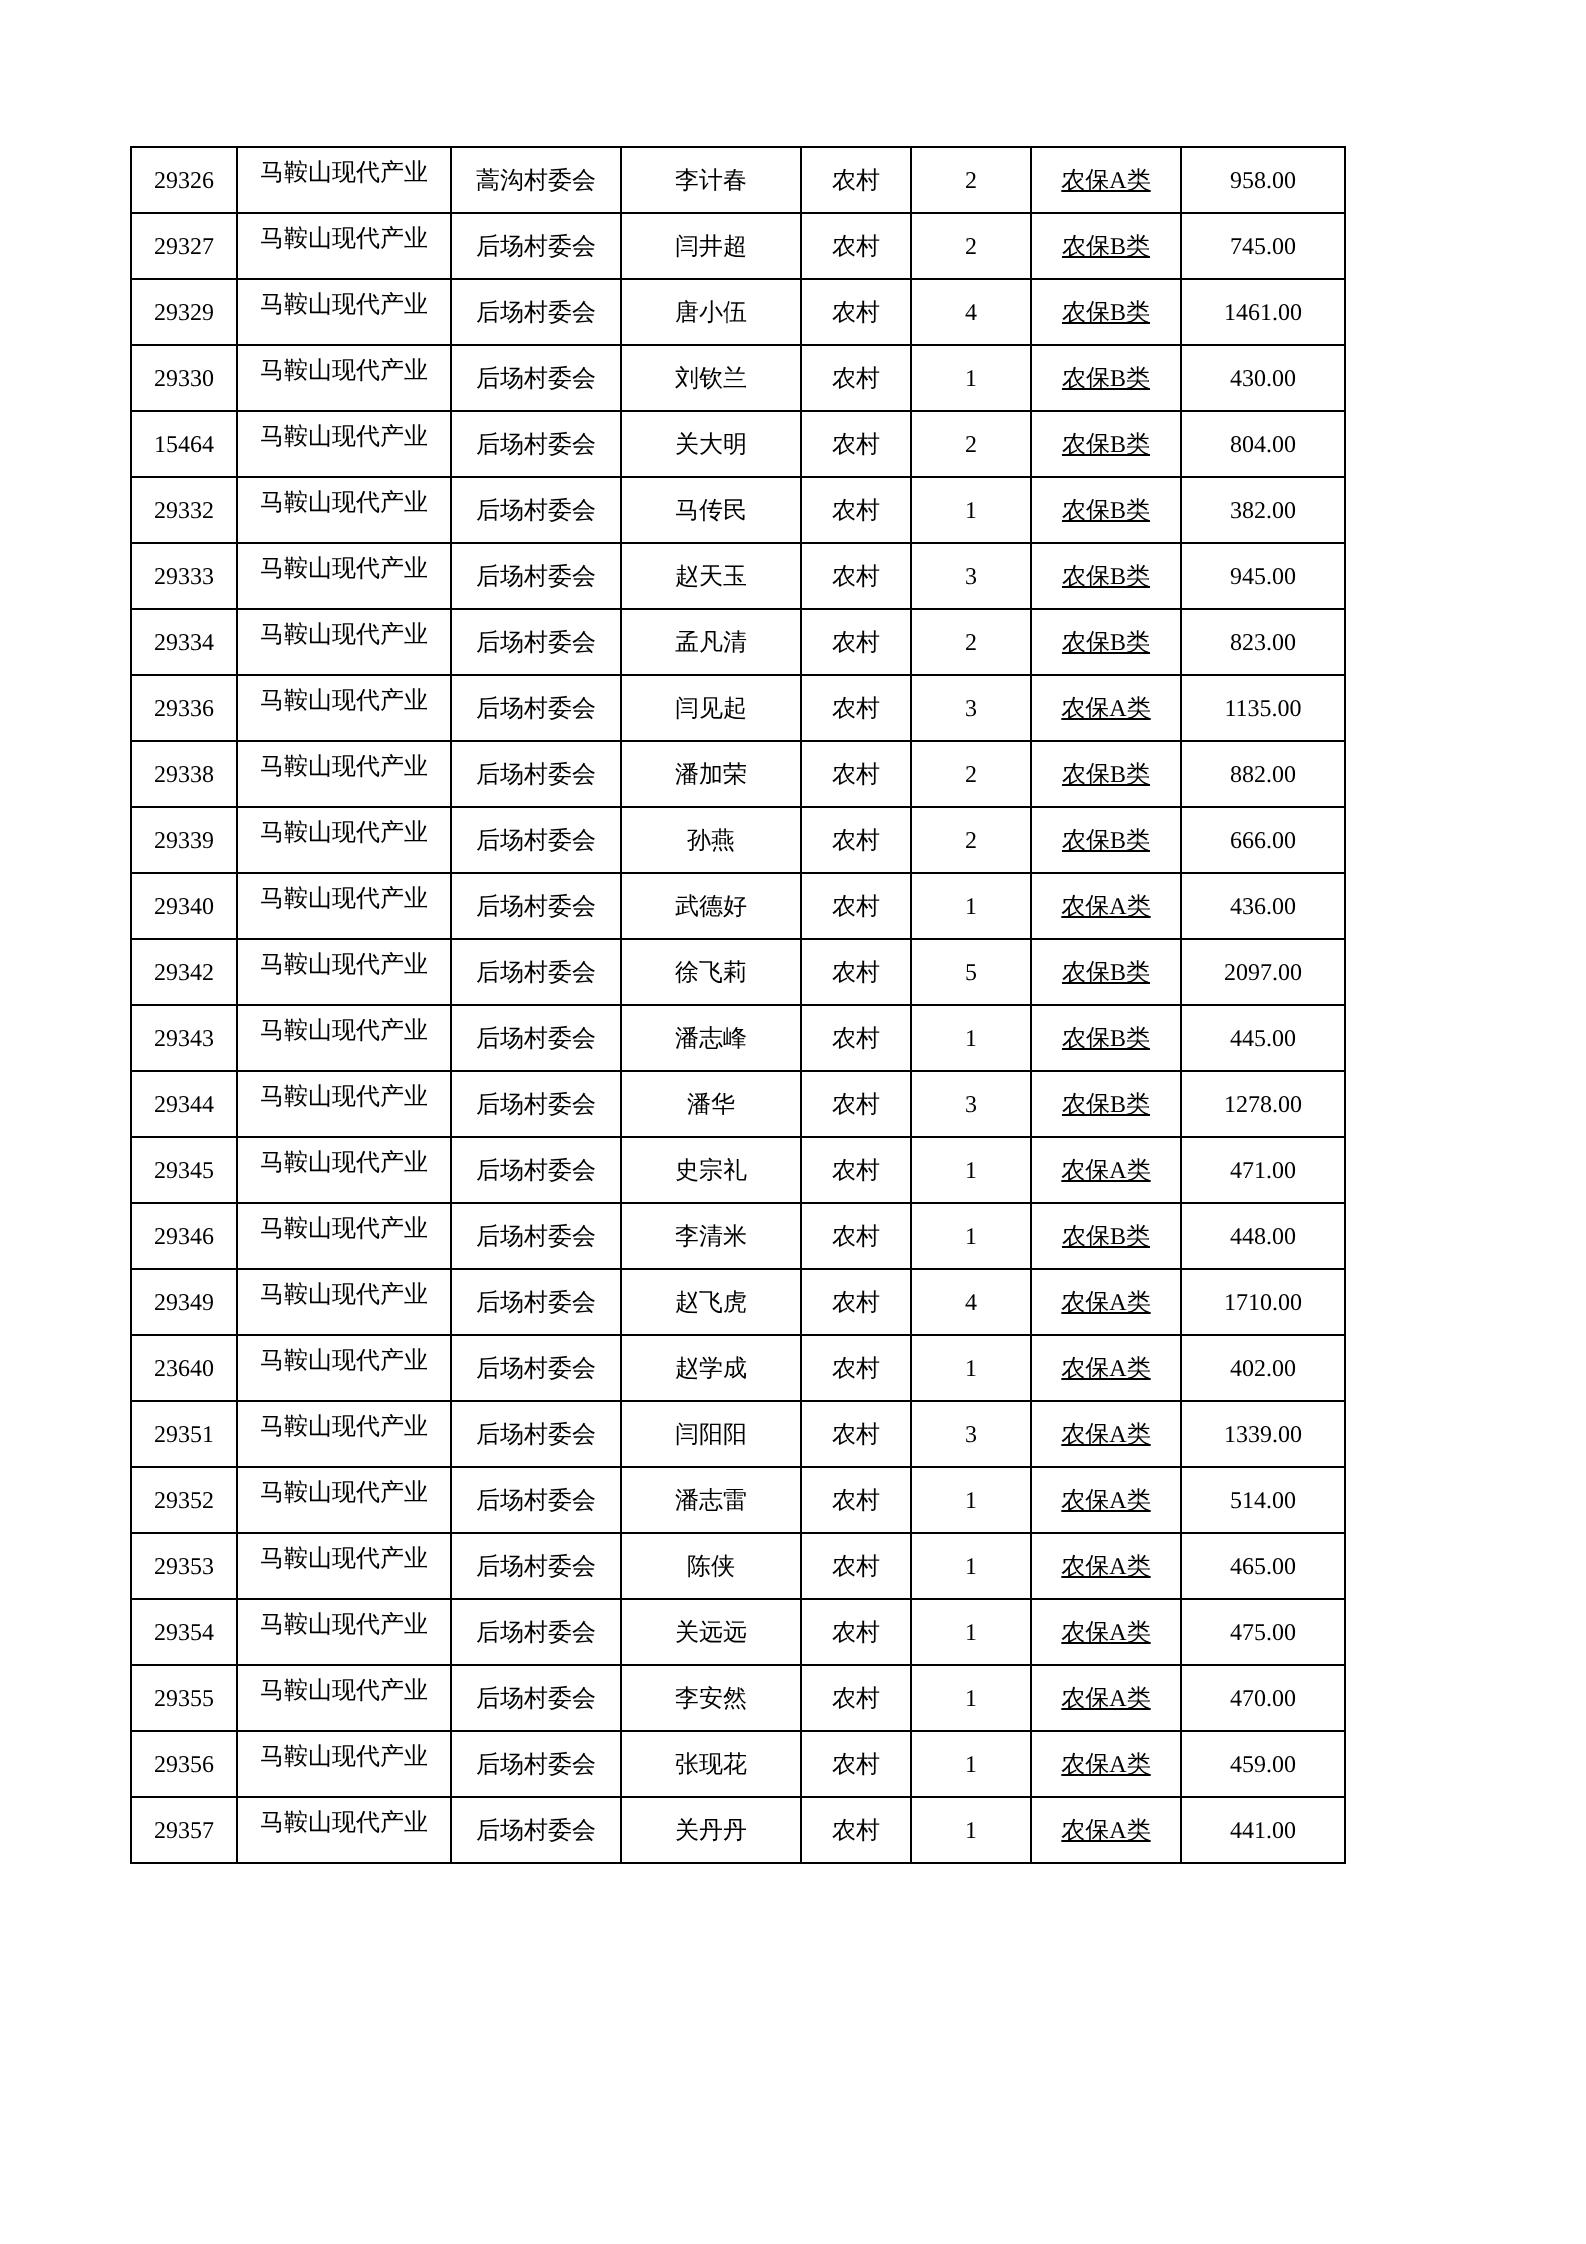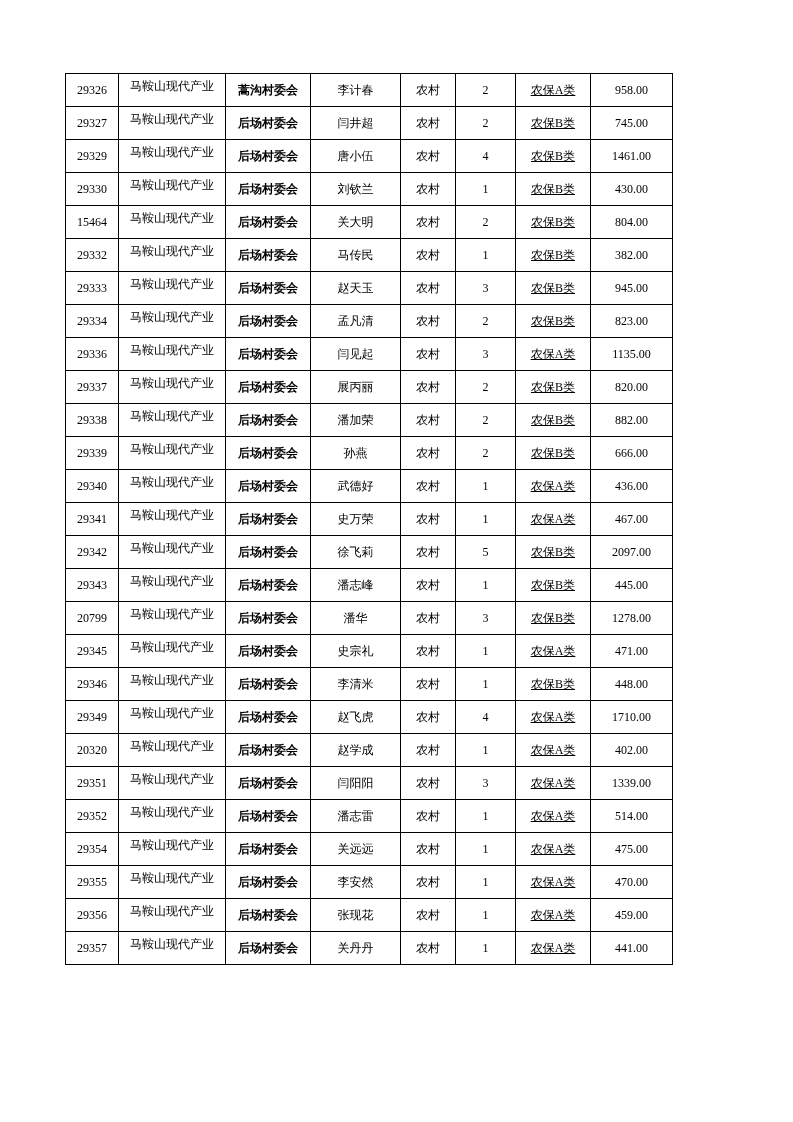--- a/index.html
+++ b/index.html
@@ -30,21 +30,21 @@
     font-size: 12px;
     line-height: 24px;
     text-align: center;
     vertical-align: middle;
     padding: 0;
     overflow: hidden;
     white-space: nowrap;
   }
   .col-id       { width: 52px; }
   .col-org      { width: 106px; }
-  .col-village  { width: 84px; font-weight: bold; }
+  .col-village  { width: 84px; }
   .col-name     { width: 89px; }
   .col-residence{ width: 54px; }
   .col-count    { width: 59px; }
   .col-type     { width: 74px; text-decoration: underline; }
   .col-amount   { width: 81px; text-align: right; padding-right: 9px; }
   td.col-org .cell-text {
     display: inline-block;
     max-width: 104px;
     overflow: hidden;
     white-space: nowrap;
@@ -141,30 +141,20 @@
           <td class="col-id"><span class="cell-text">29336</span></td>
           <td class="col-org"><span class="cell-text">马鞍山现代产业</span></td>
           <td class="col-village"><span class="cell-text">后场村委会</span></td>
           <td class="col-name"><span class="cell-text">闫见起</span></td>
           <td class="col-residence"><span class="cell-text">农村</span></td>
           <td class="col-count"><span class="cell-text">3</span></td>
           <td class="col-type"><span class="cell-text">农保A类</span></td>
           <td class="col-amount"><span class="cell-text">1135.00</span></td>
         </tr>
         <tr>
-          <td class="col-id"><span class="cell-text">29337</span></td>
-          <td class="col-org"><span class="cell-text">马鞍山现代产业</span></td>
-          <td class="col-village"><span class="cell-text">后场村委会</span></td>
-          <td class="col-name"><span class="cell-text">展丙丽</span></td>
-          <td class="col-residence"><span class="cell-text">农村</span></td>
-          <td class="col-count"><span class="cell-text">2</span></td>
-          <td class="col-type"><span class="cell-text">农保B类</span></td>
-          <td class="col-amount"><span class="cell-text">820.00</span></td>
-        </tr>
-        <tr>
           <td class="col-id"><span class="cell-text">29338</span></td>
           <td class="col-org"><span class="cell-text">马鞍山现代产业</span></td>
           <td class="col-village"><span class="cell-text">后场村委会</span></td>
           <td class="col-name"><span class="cell-text">潘加荣</span></td>
           <td class="col-residence"><span class="cell-text">农村</span></td>
           <td class="col-count"><span class="cell-text">2</span></td>
           <td class="col-type"><span class="cell-text">农保B类</span></td>
           <td class="col-amount"><span class="cell-text">882.00</span></td>
         </tr>
         <tr>
@@ -181,51 +171,41 @@
           <td class="col-id"><span class="cell-text">29340</span></td>
           <td class="col-org"><span class="cell-text">马鞍山现代产业</span></td>
           <td class="col-village"><span class="cell-text">后场村委会</span></td>
           <td class="col-name"><span class="cell-text">武德好</span></td>
           <td class="col-residence"><span class="cell-text">农村</span></td>
           <td class="col-count"><span class="cell-text">1</span></td>
           <td class="col-type"><span class="cell-text">农保A类</span></td>
           <td class="col-amount"><span class="cell-text">436.00</span></td>
         </tr>
         <tr>
-          <td class="col-id"><span class="cell-text">29341</span></td>
-          <td class="col-org"><span class="cell-text">马鞍山现代产业</span></td>
-          <td class="col-village"><span class="cell-text">后场村委会</span></td>
-          <td class="col-name"><span class="cell-text">史万荣</span></td>
-          <td class="col-residence"><span class="cell-text">农村</span></td>
-          <td class="col-count"><span class="cell-text">1</span></td>
-          <td class="col-type"><span class="cell-text">农保A类</span></td>
-          <td class="col-amount"><span class="cell-text">467.00</span></td>
-        </tr>
-        <tr>
           <td class="col-id"><span class="cell-text">29342</span></td>
           <td class="col-org"><span class="cell-text">马鞍山现代产业</span></td>
           <td class="col-village"><span class="cell-text">后场村委会</span></td>
           <td class="col-name"><span class="cell-text">徐飞莉</span></td>
           <td class="col-residence"><span class="cell-text">农村</span></td>
           <td class="col-count"><span class="cell-text">5</span></td>
           <td class="col-type"><span class="cell-text">农保B类</span></td>
           <td class="col-amount"><span class="cell-text">2097.00</span></td>
         </tr>
         <tr>
           <td class="col-id"><span class="cell-text">29343</span></td>
           <td class="col-org"><span class="cell-text">马鞍山现代产业</span></td>
           <td class="col-village"><span class="cell-text">后场村委会</span></td>
           <td class="col-name"><span class="cell-text">潘志峰</span></td>
           <td class="col-residence"><span class="cell-text">农村</span></td>
           <td class="col-count"><span class="cell-text">1</span></td>
           <td class="col-type"><span class="cell-text">农保B类</span></td>
           <td class="col-amount"><span class="cell-text">445.00</span></td>
         </tr>
         <tr>
-          <td class="col-id"><span class="cell-text">20799</span></td>
+          <td class="col-id"><span class="cell-text">29344</span></td>
           <td class="col-org"><span class="cell-text">马鞍山现代产业</span></td>
           <td class="col-village"><span class="cell-text">后场村委会</span></td>
           <td class="col-name"><span class="cell-text">潘华</span></td>
           <td class="col-residence"><span class="cell-text">农村</span></td>
           <td class="col-count"><span class="cell-text">3</span></td>
           <td class="col-type"><span class="cell-text">农保B类</span></td>
           <td class="col-amount"><span class="cell-text">1278.00</span></td>
         </tr>
         <tr>
           <td class="col-id"><span class="cell-text">29345</span></td>
@@ -251,21 +231,21 @@
           <td class="col-id"><span class="cell-text">29349</span></td>
           <td class="col-org"><span class="cell-text">马鞍山现代产业</span></td>
           <td class="col-village"><span class="cell-text">后场村委会</span></td>
           <td class="col-name"><span class="cell-text">赵飞虎</span></td>
           <td class="col-residence"><span class="cell-text">农村</span></td>
           <td class="col-count"><span class="cell-text">4</span></td>
           <td class="col-type"><span class="cell-text">农保A类</span></td>
           <td class="col-amount"><span class="cell-text">1710.00</span></td>
         </tr>
         <tr>
-          <td class="col-id"><span class="cell-text">20320</span></td>
+          <td class="col-id"><span class="cell-text">23640</span></td>
           <td class="col-org"><span class="cell-text">马鞍山现代产业</span></td>
           <td class="col-village"><span class="cell-text">后场村委会</span></td>
           <td class="col-name"><span class="cell-text">赵学成</span></td>
           <td class="col-residence"><span class="cell-text">农村</span></td>
           <td class="col-count"><span class="cell-text">1</span></td>
           <td class="col-type"><span class="cell-text">农保A类</span></td>
           <td class="col-amount"><span class="cell-text">402.00</span></td>
         </tr>
         <tr>
           <td class="col-id"><span class="cell-text">29351</span></td>
@@ -279,20 +259,30 @@
         </tr>
         <tr>
           <td class="col-id"><span class="cell-text">29352</span></td>
           <td class="col-org"><span class="cell-text">马鞍山现代产业</span></td>
           <td class="col-village"><span class="cell-text">后场村委会</span></td>
           <td class="col-name"><span class="cell-text">潘志雷</span></td>
           <td class="col-residence"><span class="cell-text">农村</span></td>
           <td class="col-count"><span class="cell-text">1</span></td>
           <td class="col-type"><span class="cell-text">农保A类</span></td>
           <td class="col-amount"><span class="cell-text">514.00</span></td>
+        </tr>
+        <tr>
+          <td class="col-id"><span class="cell-text">29353</span></td>
+          <td class="col-org"><span class="cell-text">马鞍山现代产业</span></td>
+          <td class="col-village"><span class="cell-text">后场村委会</span></td>
+          <td class="col-name"><span class="cell-text">陈侠</span></td>
+          <td class="col-residence"><span class="cell-text">农村</span></td>
+          <td class="col-count"><span class="cell-text">1</span></td>
+          <td class="col-type"><span class="cell-text">农保A类</span></td>
+          <td class="col-amount"><span class="cell-text">465.00</span></td>
         </tr>
         <tr>
           <td class="col-id"><span class="cell-text">29354</span></td>
           <td class="col-org"><span class="cell-text">马鞍山现代产业</span></td>
           <td class="col-village"><span class="cell-text">后场村委会</span></td>
           <td class="col-name"><span class="cell-text">关远远</span></td>
           <td class="col-residence"><span class="cell-text">农村</span></td>
           <td class="col-count"><span class="cell-text">1</span></td>
           <td class="col-type"><span class="cell-text">农保A类</span></td>
           <td class="col-amount"><span class="cell-text">475.00</span></td>

